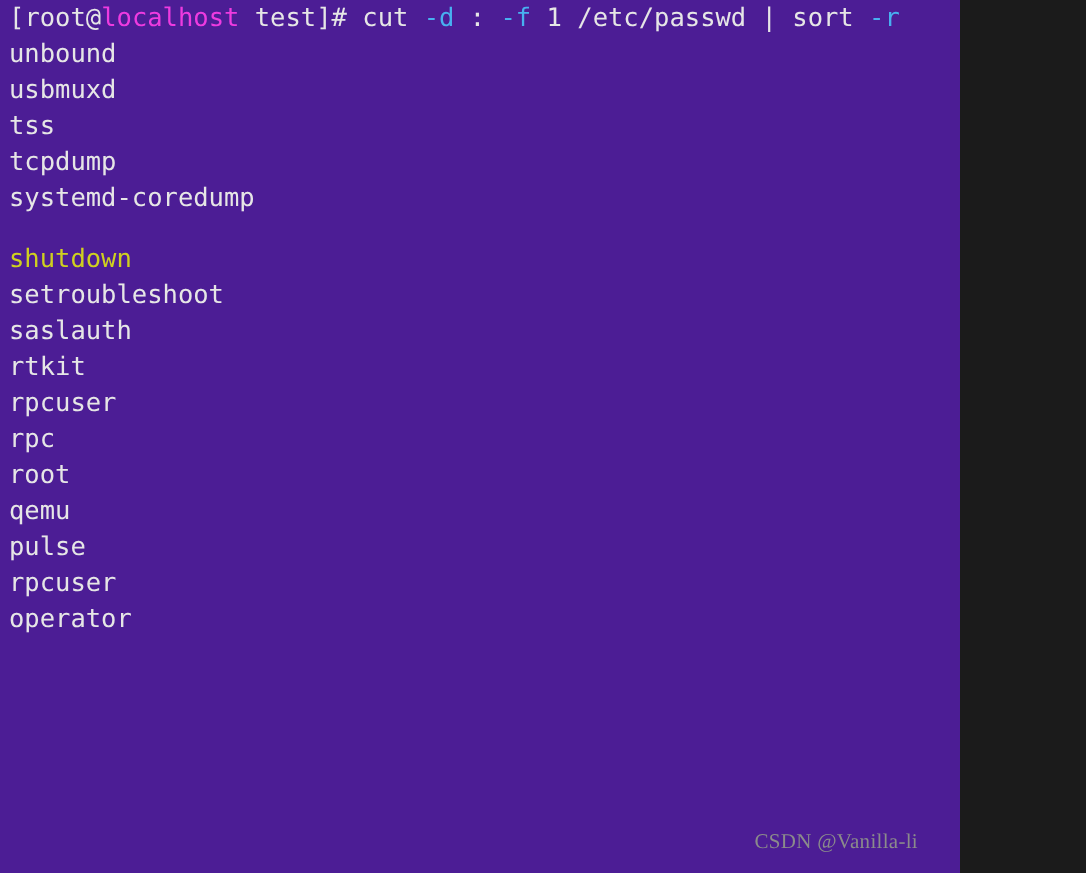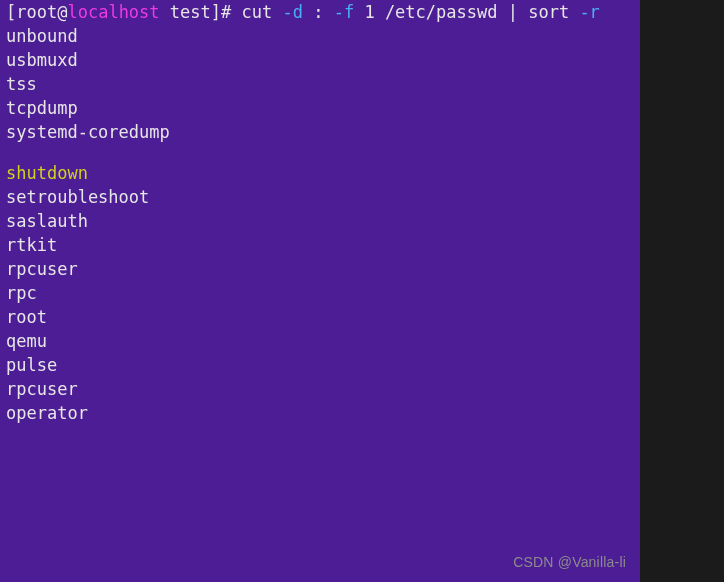--- a/index.html
+++ b/index.html
@@ -38,23 +38,23 @@
 
   .seg { white-space: pre; }
 
   .c-default { color: #e6e6e6; }
   .c-magenta { color: #ee3be0; }
   .c-cyan    { color: #48b0f0; }
   .c-yellow  { color: #cfd01f; margin-top: 17px; }
 
   #watermark {
     position: absolute;
-    right: 14px;
+    right: 28px;
     bottom: 12px;
-    font-family: Liberation Sans, sans-serif;
+    font-family: Liberation Serif, serif;
     font-size: 14px;
     line-height: 16px;
     color: #8b8b8b;
     white-space: pre;
     letter-spacing: 0.2px;
   }
 </style>
 </head>
 <body>
 

